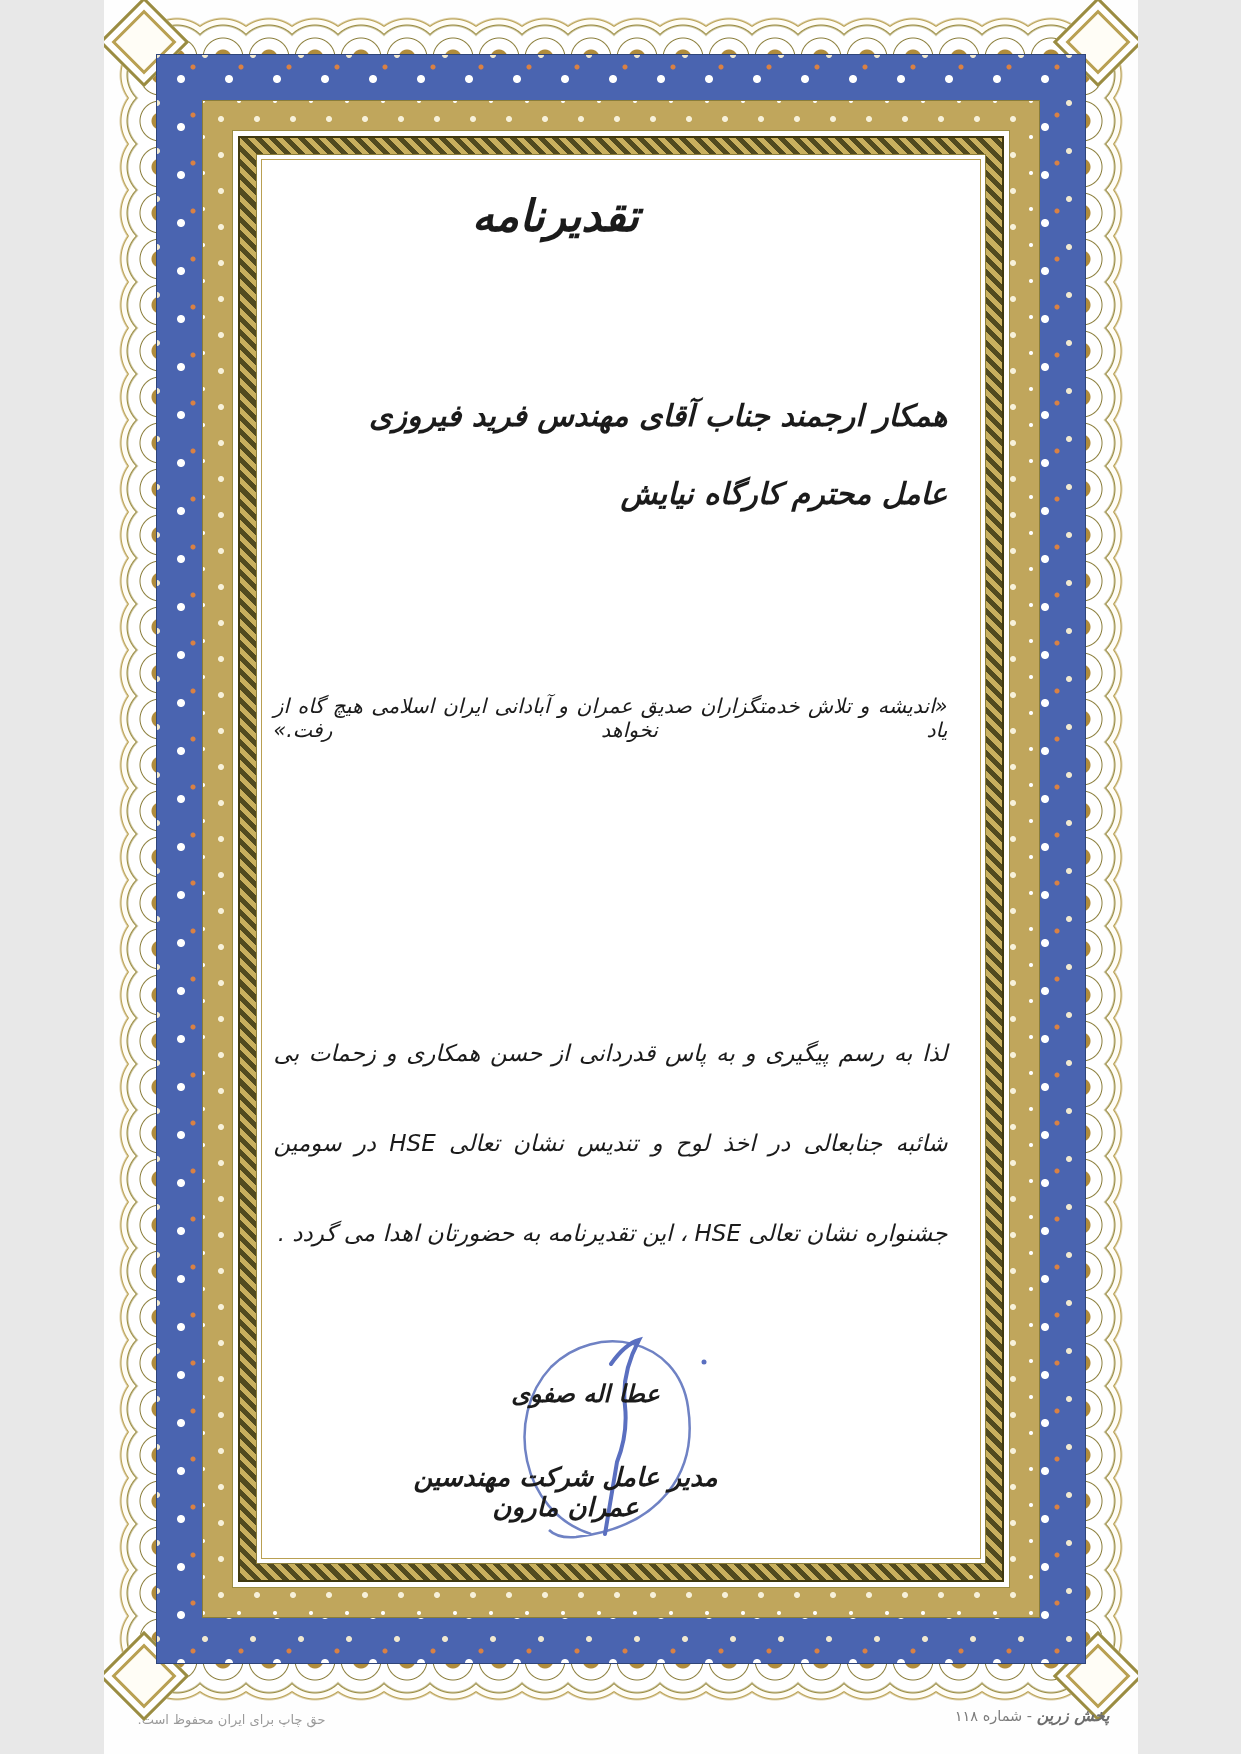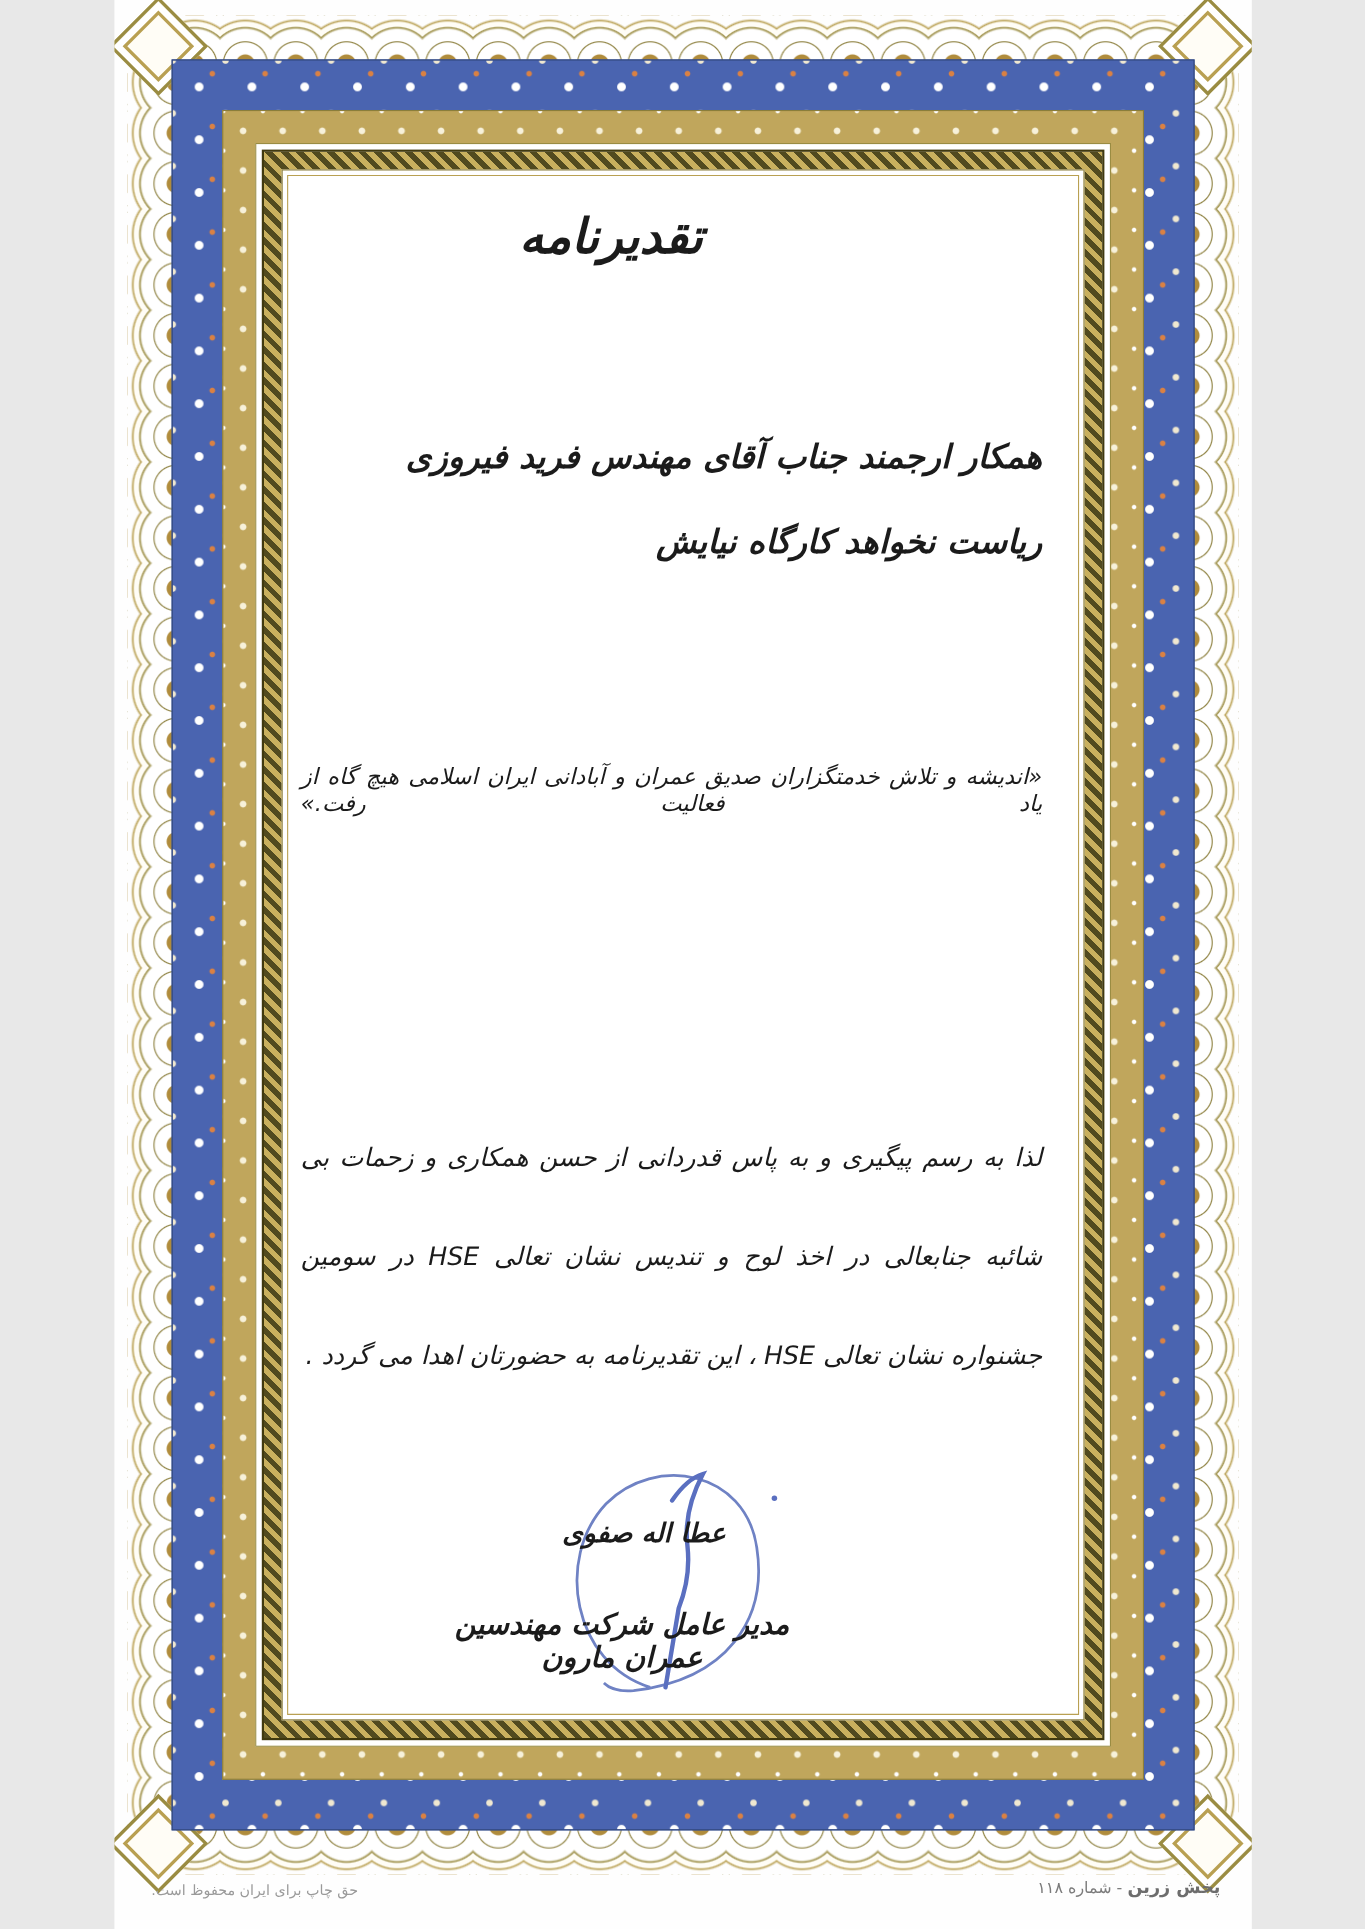--- a/index.html
+++ b/index.html
@@ -80,21 +80,21 @@
   .closing { top:1222px; font-size:23px; text-align:right; padding-left:0; padding-right:128px; }
 
   .sig-name  { position:absolute; left:392px; top:1380px; width:180px; font-size:24px;
     font-weight:bold; font-style:italic; text-align:center; direction:rtl; }
   .sig-title { position:absolute; left:282px; top:1462px; width:360px; font-size:26px;
     font-weight:bold; font-style:italic; text-align:center; direction:rtl; }
   .sig-svg { position:absolute; left:372px; top:1322px; }
 
   .footer-left  { position:absolute; left:34px;  top:1712px; font-size:13px; color:#9a9a9a; direction:rtl; }
   .footer-right { position:absolute; right:28px; top:1706px; font-size:14.5px; color:#7c7c7c; direction:rtl; }
-  .footer-right .brand { font-weight:bold; color:#6d6d6d; font-size:16px; }
+  .footer-right .brand { font-weight:bold; color:#6d6d6d; font-size:16px;font-style:italic; }
 </style>
 </head>
 <body>
 
 <div class="page">
 
   <div class="frame">
     <div class="fringe fringe-top"></div>
     <div class="fringe fringe-bottom"></div>
     <div class="fringe fringe-left"></div>
@@ -107,23 +107,23 @@
     <div class="band-gold"></div>
     <div class="band-white"></div>
     <div class="band-chain"></div>
     <div class="inner"></div>
   </div>
 
   <div class="content">
     <div class="tline title">تقدیرنامه</div>
 
     <div class="tline recipient1">همکار ارجمند جناب آقای  مهندس فرید فیروزی</div>
-    <div class="tline recipient2">ریاست نخواهد کارگاه نیایش</div>
+    <div class="tline recipient2">عامل محترم کارگاه نیایش</div>
 
-    <div class="tline quote">«اندیشه و تلاش خدمتگزاران صدیق عمران و آبادانی ایران اسلامی هیچ گاه از یاد فعالیت رفت.»</div>
+    <div class="tline quote">«اندیشه و تلاش خدمتگزاران صدیق عمران و آبادانی ایران اسلامی هیچ گاه از یاد نخواهد رفت.»</div>
 
     <div class="tline para para2">لذا به رسم پیگیری و به پاس قدردانی از حسن همکاری و زحمات بی شائبه جنابعالی در اخذ لوح و تندیس نشان تعالی HSE در سومین جشنواره نشان تعالی HSE ، این تقدیرنامه به حضورتان اهدا می گردد .</div>
 
 
     <svg class="sig-svg" width="260" height="220" viewBox="0 0 260 220">
       <path d="M115 212 C 45 190, 28 95, 75 45 C 120 0, 202 15, 212 85 C 222 150, 185 205, 100 215 C 88 216, 78 213, 73 208" fill="none" stroke="#6f82c4" stroke-width="2.5"></path>
       <path d="M135 42 q 14 -20 28 -24 q -18 34 -14 66 q 3 28 -8 56 l -12 72" fill="none" stroke="#5a6fc0" stroke-width="4" stroke-linecap="round"></path>
       <circle cx="228" cy="40" r="2.5" fill="#5a6fc0"></circle>
     </svg>
 

